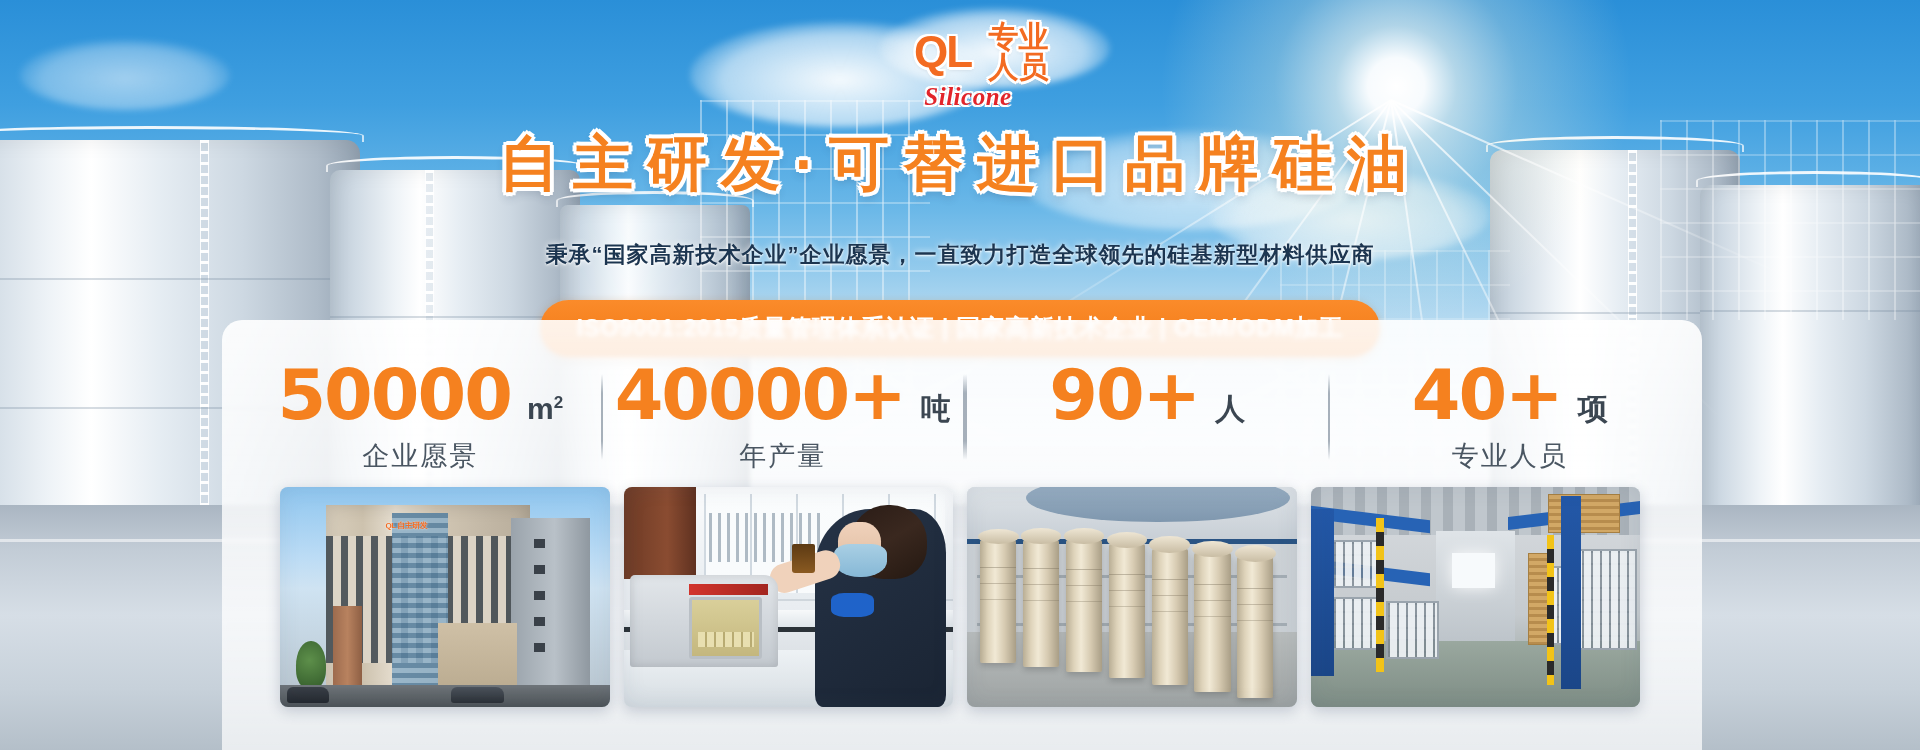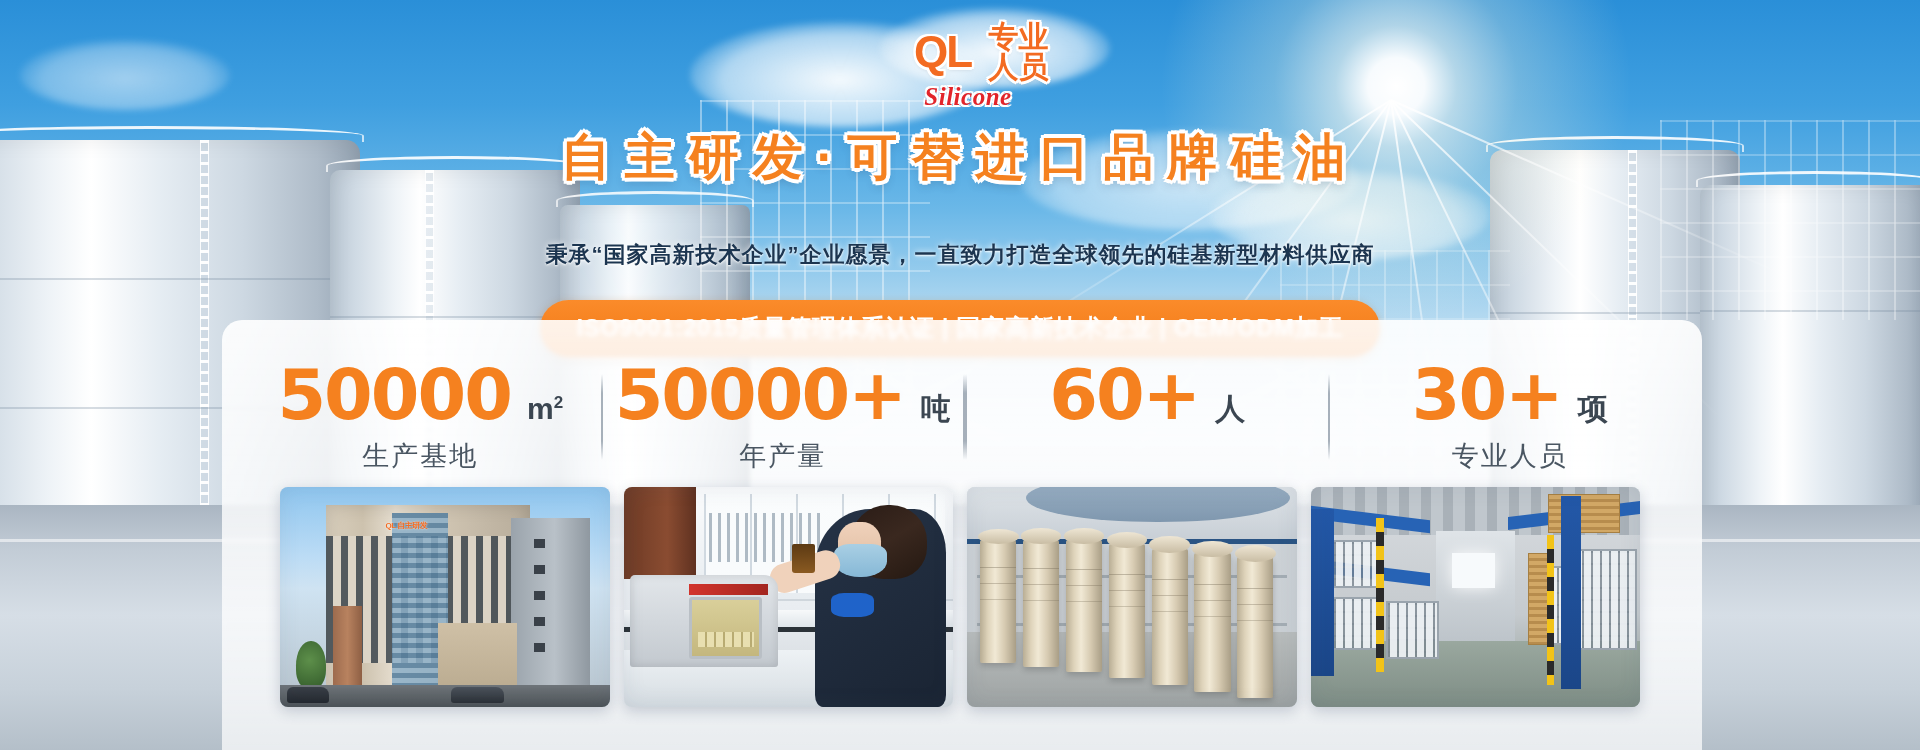--- a/index.html
+++ b/index.html
@@ -127,21 +127,21 @@
     font-family:"Liberation Serif","DejaVu Serif",serif;
     color:#E2252B; letter-spacing:.5px;
     text-shadow:-1.6px -1.6px 0 #fff, 1.6px -1.6px 0 #fff, -1.6px 1.6px 0 #fff, 1.6px 1.6px 0 #fff,
                 0 0 3px rgba(255,255,255,.9);
   }
 
   
   .headline {
     position:absolute; left:0; right:0; top:124px;
     text-align:center;
-    font-size:50px; font-weight:700; color:#F5811F;
+    font-size:60px; font-weight:700; color:#F5811F;
     letter-spacing:14px; white-space:nowrap;
     text-shadow:
       -3px -3px 0 #fff, 3px -3px 0 #fff, -3px 3px 0 #fff, 3px 3px 0 #fff,
       -4px 0 0 #fff, 4px 0 0 #fff, 0 -4px 0 #fff, 0 4px 0 #fff,
       0 5px 10px rgba(40,60,90,.30);
   }
 
   .subtitle {
     position:absolute; left:0; right:0; top:240px;
     text-align:center; white-space:nowrap;
@@ -434,54 +434,54 @@
 
   <div class="stats">
 
     <div class="stat">
       <div class="stat-top">
         <span class="stat-num">50000</span>
         <span class="stat-unit">
           <span>m</span><sup>2</sup>
         </span>
       </div>
-      <div class="stat-label">生产基地</div>
+      <div class="stat-label">企业愿景</div>
     </div>
 
     <div class="divider"></div>
 
     <div class="stat">
       <div class="stat-top">
-        <span class="stat-num">50000+</span>
+        <span class="stat-num">40000+</span>
         <span class="stat-unit">
           <span>吨</span><sup></sup>
         </span>
       </div>
       <div class="stat-label">年产量</div>
     </div>
 
     <div class="divider"></div>
 
 
     <div class="divider"></div>
 
     <div class="stat">
       <div class="stat-top">
-        <span class="stat-num">60+</span>
+        <span class="stat-num">90+</span>
         <span class="stat-unit">
           <span>人</span><sup></sup>
         </span>
       </div>
     </div>
 
     <div class="divider"></div>
 
     <div class="stat">
       <div class="stat-top">
-        <span class="stat-num">30+</span>
+        <span class="stat-num">40+</span>
         <span class="stat-unit">
           <span>项</span><sup></sup>
         </span>
       </div>
       <div class="stat-label">专业人员</div>
     </div>
 
   </div>
 
   <div class="photos">

